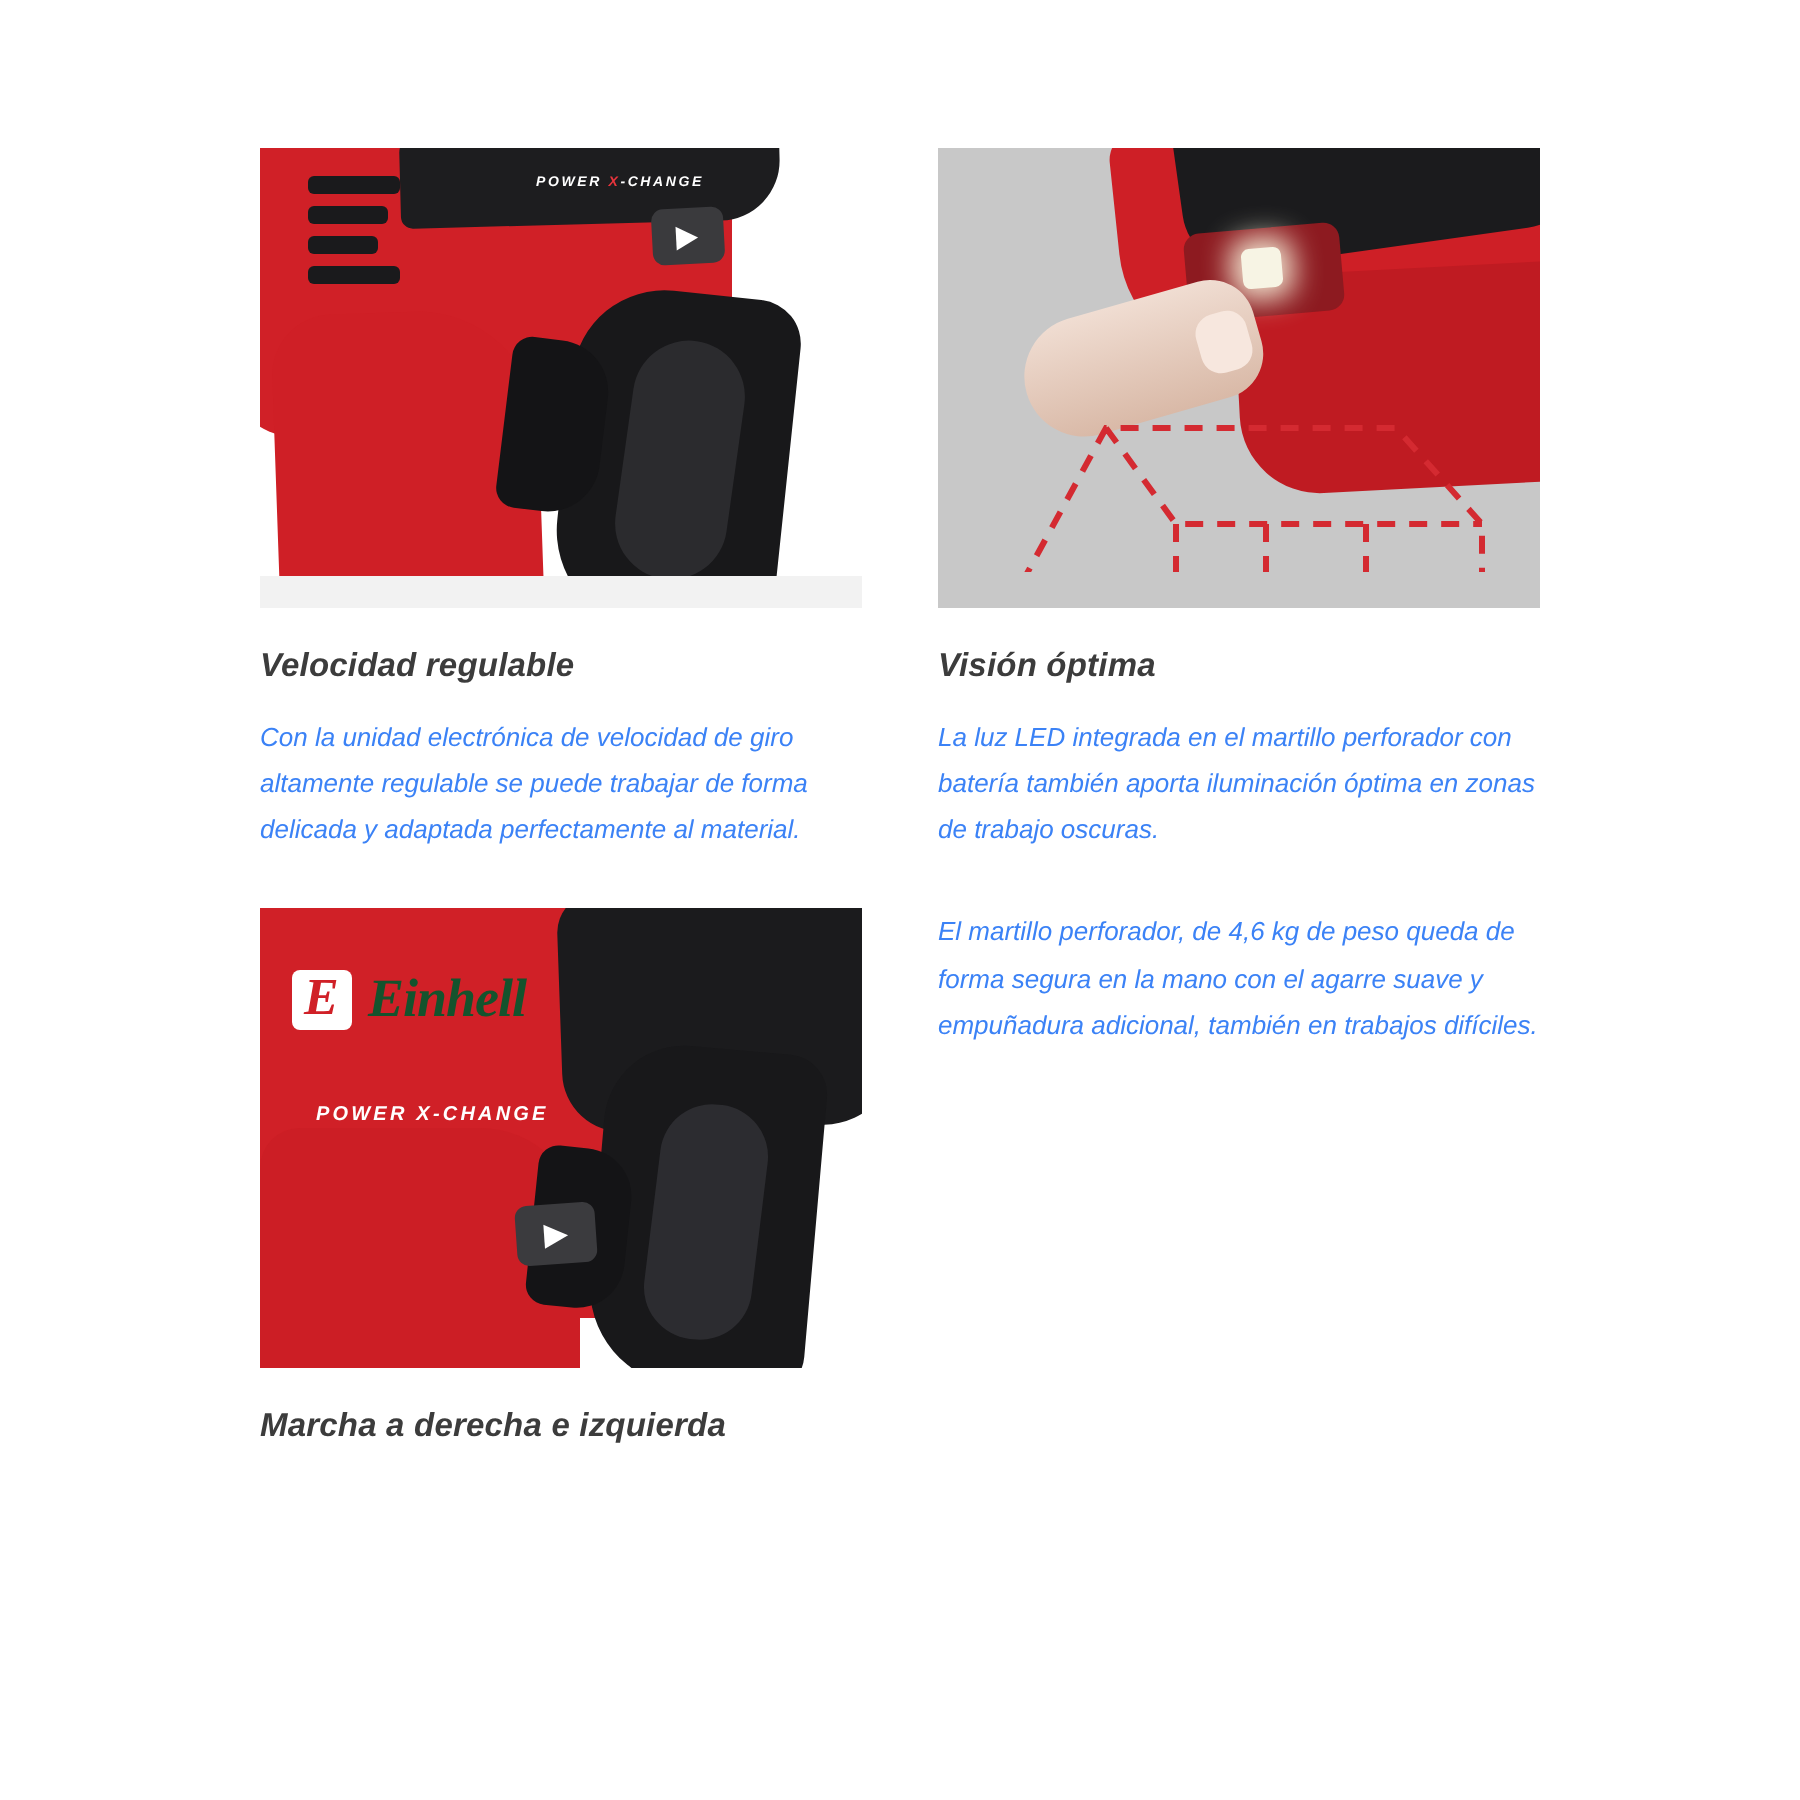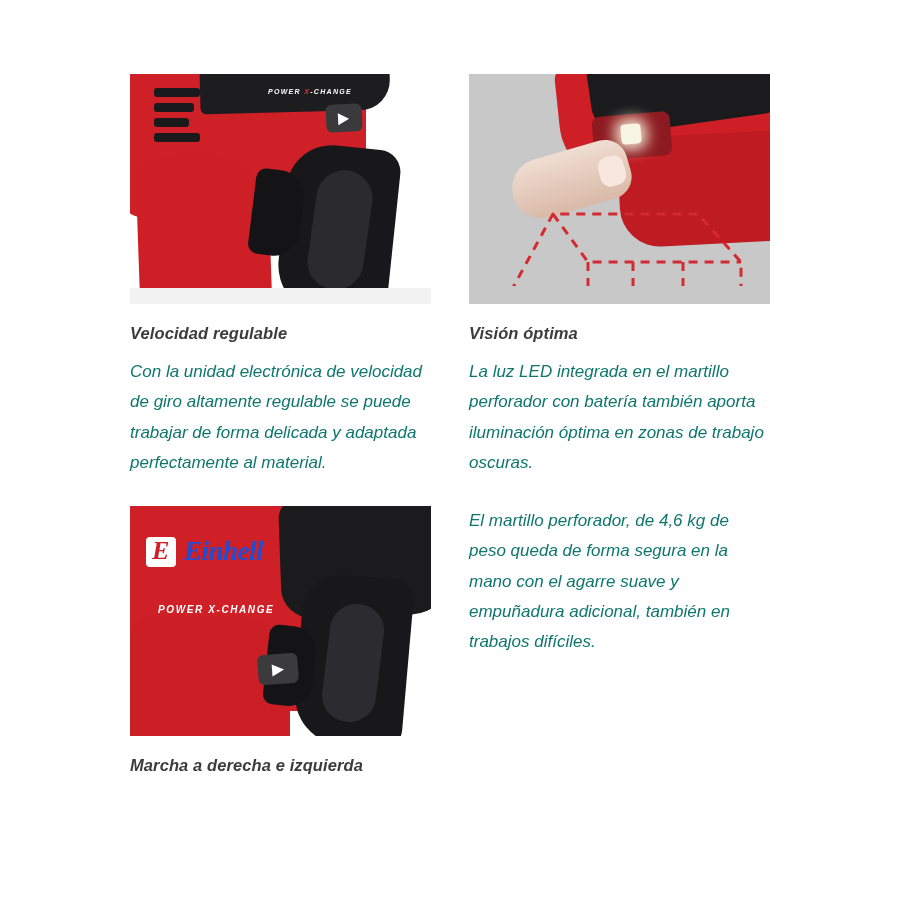--- a/index.html
+++ b/index.html
@@ -44,23 +44,23 @@
     background: #ffffff;
   }
   .fig-title {
     font-size: 16.5px;
     font-weight: bold;
     color: #3c3c3c;
     margin: 20px 0 14px 0;
     letter-spacing: 0.1px;
   }
   .fig-text {
-    font-size: 17px;
+    font-size: 13px;
     line-height: 1.78;
-    color: #0f766e;
+    color: #3b82f6;
   }
 
   
   .ph {
     position: absolute;
     inset: 0;
   }
   .sh1-body {
     position: absolute;
     left: -14px; top: -6px;
@@ -296,21 +296,21 @@
     position: absolute;
     left: 6px; top: -1px;
     font-size: 26px;
     font-weight: bold;
     color: #d02027;
     font-family: "Liberation Serif", serif;
   }
   .sh3-logo-text {
     font-size: 27px;
     font-weight: bold;
-    color: #1d4ed8;
+    color: #14532d;
     letter-spacing: -0.5px;
     font-family: "Liberation Serif", serif;
   }
   .sh3-power {
     position: absolute;
     left: 28px; top: 98px;
     font-size: 10px;
     font-weight: bold;
     color: #ffffff;
     letter-spacing: 1.6px;

